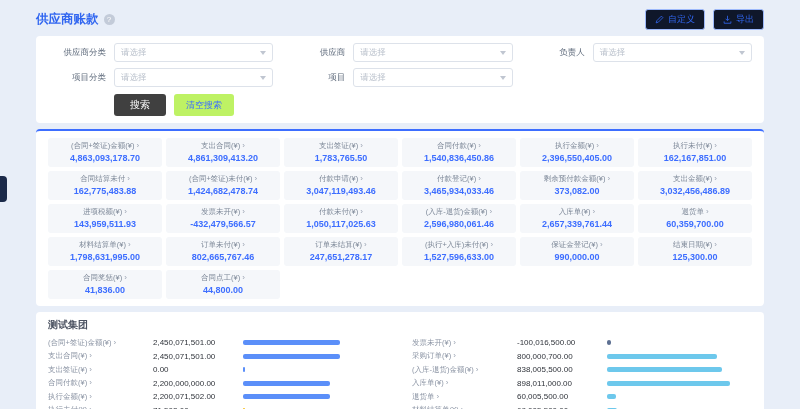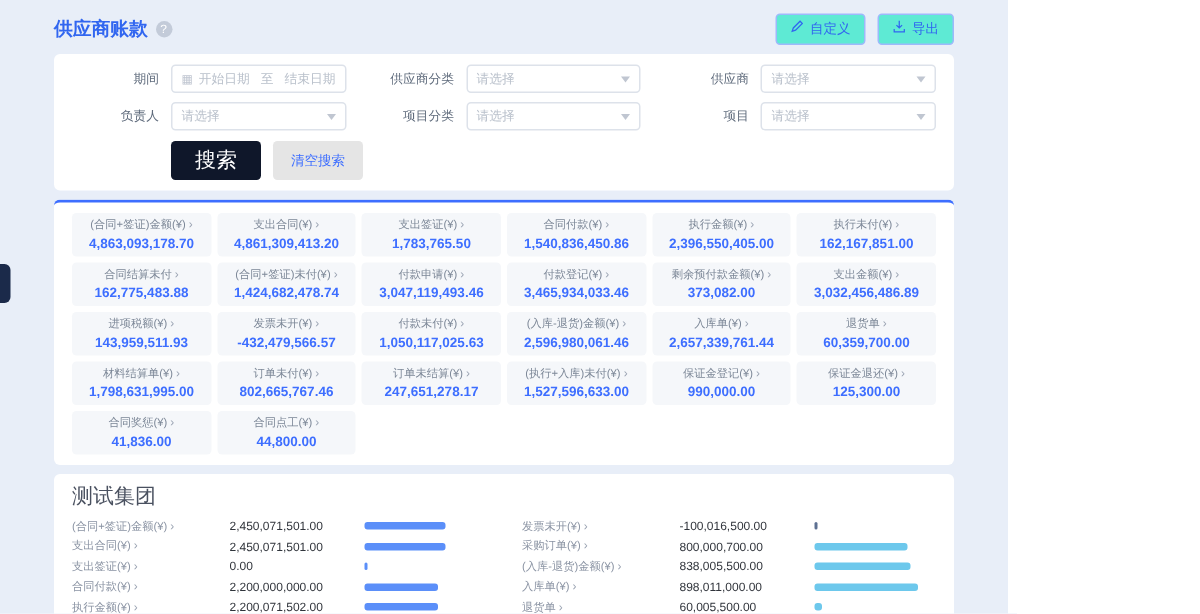--- a/index.html
+++ b/index.html
@@ -1,55 +1,55 @@
 <!DOCTYPE html>
 <html><head>
 <meta charset="utf-8">
 <style>
   html,body{margin:0;padding:0;}
   body{font-family:"Liberation Sans","DejaVu Sans",sans-serif;}
-  .page{position:relative;width:672px;height:409px;background:#e8eef8;overflow:hidden;}
+  .page{position:relative;width:800px;height:409px;background:#e8eef8;overflow:hidden;}
 
   
   .hdr{display:flex;justify-content:space-between;align-items:center;padding:9px 36px 6px;}
   .hdr-left{display:flex;align-items:center;gap:5px;}
   .page-title{font-size:12.5px;font-weight:bold;color:#3166f0;}
   .help{width:11px;height:11px;border-radius:50%;background:#c3cbd9;color:#fff;font-size:8px;line-height:11px;text-align:center;cursor:pointer;}
   .hdr-actions{display:flex;gap:8px;}
-  .ghost-btn{display:flex;gap:4px;background:#5eead4;border:1px solid #9db9fb;color:#3166f0;font-size:9px;border-radius:3px;padding:3px 9px;cursor:pointer;font-family:inherit;}
+  .ghost-btn{display:flex;align-items:center;gap:4px;background:#0f172a;border:1px solid #9db9fb;color:#3166f0;font-size:9px;border-radius:3px;padding:3px 9px;cursor:pointer;font-family:inherit;}
   .ghost-btn svg{display:block;}
 
   
   .card{background:#fff;border-radius:4px;margin:0 36px;}
 
   
   .filter-card{padding:7px 12px 7px;margin-bottom:6px;}
   .filter-grid{display:grid;grid-template-columns:1fr 1fr 1fr;column-gap:14px;row-gap:6px;}
   .field{display:flex;align-items:center;}
   .field-label{width:58px;text-align:right;font-size:8.5px;color:#5f6b7c;margin-right:8px;flex:none;}
   .input{flex:1;height:17px;border:1px solid #dde2ea;border-radius:3px;display:flex;align-items:center;padding:0 6px;font-size:8.5px;color:#b9c0cb;background:#fff;gap:4px;cursor:pointer;}
   .input .grow{flex:1;}
   .caret{width:0;height:0;border-left:3px solid transparent;border-right:3px solid transparent;border-top:4px solid #c0c6d1;flex:none;}
   .cal{font-size:8px;color:#c0c6d1;flex:none;}
   .filter-actions{margin-top:7px;display:flex;gap:8px;padding-left:66px;}
-  .primary-btn{background:#0f172a;color:#fff;border:none;border-radius:3px;font-size:14px;padding:4px 16px;cursor:pointer;font-family:inherit;}
-  .plain-btn{background:#e5e5e5;color:#3d6eff;border:none;border-radius:3px;font-size:9px;padding:4px 12px;cursor:pointer;font-family:inherit;}
+  .primary-btn{background:#404040;color:#fff;border:none;border-radius:3px;font-size:10px;padding:4px 16px;cursor:pointer;font-family:inherit;}
+  .plain-btn{background:#bef264;color:#3d6eff;border:none;border-radius:3px;font-size:9px;padding:4px 12px;cursor:pointer;font-family:inherit;}
 
   
   .stats-card{border-top:2px solid #3d6eff;padding:7px 12px;margin-bottom:6px;}
   .stats-grid{display:grid;grid-template-columns:repeat(6,1fr);gap:4px;}
   .stat-cell{background:#f5f7fa;border-radius:3px;padding:3px 4px 4px;text-align:center;cursor:pointer;}
   .stat-label{font-size:7.5px;color:#7c8797;white-space:nowrap;overflow:hidden;}
   .chev::before{content:"›";}
   .chev{color:#9aa3b2;margin-left:2px;font-size:8px;}
   .stat-value{font-size:9px;font-weight:bold;color:#3d6eff;margin-top:2px;white-space:nowrap;}
 
   
   .chart-card{padding:6px 12px;height:200px;}
-  .section-title{font-size:14px;font-weight:normal;color:#4a5160;margin-bottom:4px;}
+  .section-title{font-size:10px;font-weight:bold;color:#4a5160;margin-bottom:4px;}
   .chart-cols{display:flex;gap:24px;}
   .chart-col{flex:1;min-width:0;}
   .chart-row{display:flex;align-items:center;height:13.5px;cursor:pointer;}
   .row-label{width:105px;flex:none;font-size:7.5px;color:#8a93a3;white-space:nowrap;overflow:hidden;}
   .row-value{width:90px;flex:none;font-size:8px;font-weight:400;color:#30343b;white-space:nowrap;}
   .bar-track{flex:1;height:5px;position:relative;}
   .bar{height:5px;border-radius:2px;min-width:2px;}
 
   .drawer-handle{position:absolute;left:0;top:176px;width:7px;height:26px;background:#1b2a4a;border-radius:0 4px 4px 0;cursor:pointer;}
 </style>
@@ -81,29 +81,20 @@
             </svg>
         </span>
         <span>导出</span>
       </button>
     </div>
   </div>
 
   <div class="card filter-card">
     <div class="filter-grid">
       <div class="field">
-        <span class="field-label">期间</span>
-        <div class="input">
-          <span class="cal">▦</span>
-          <span class="grow">开始日期</span>
-          <span>至</span>
-          <span class="grow" style="text-align:right">结束日期</span>
-        </div>
-      </div>
-      <div class="field">
         <span class="field-label">供应商分类</span>
         <div class="input">
           <span class="grow">请选择</span>
           <span class="caret"></span>
         </div>
       </div>
       <div class="field">
         <span class="field-label">供应商</span>
         <div class="input">
           <span class="grow">请选择</span>
@@ -252,21 +243,21 @@
           <div class="stat-value">1,527,596,633.00</div>
         </div>
 
 
         <div class="stat-cell">
           <div class="stat-label"><span>保证金登记(¥)</span><span class="chev"></span></div>
           <div class="stat-value">990,000.00</div>
         </div>
 
         <div class="stat-cell">
-          <div class="stat-label"><span>保证金退还(¥)</span><span class="chev"></span></div>
+          <div class="stat-label"><span>结束日期(¥)</span><span class="chev"></span></div>
           <div class="stat-value">125,300.00</div>
         </div>
 
         <div class="stat-cell">
           <div class="stat-label"><span>合同奖惩(¥)</span><span class="chev"></span></div>
           <div class="stat-value">41,836.00</div>
         </div>
 
         <div class="stat-cell">
           <div class="stat-label"><span>合同点工(¥)</span><span class="chev"></span></div>

